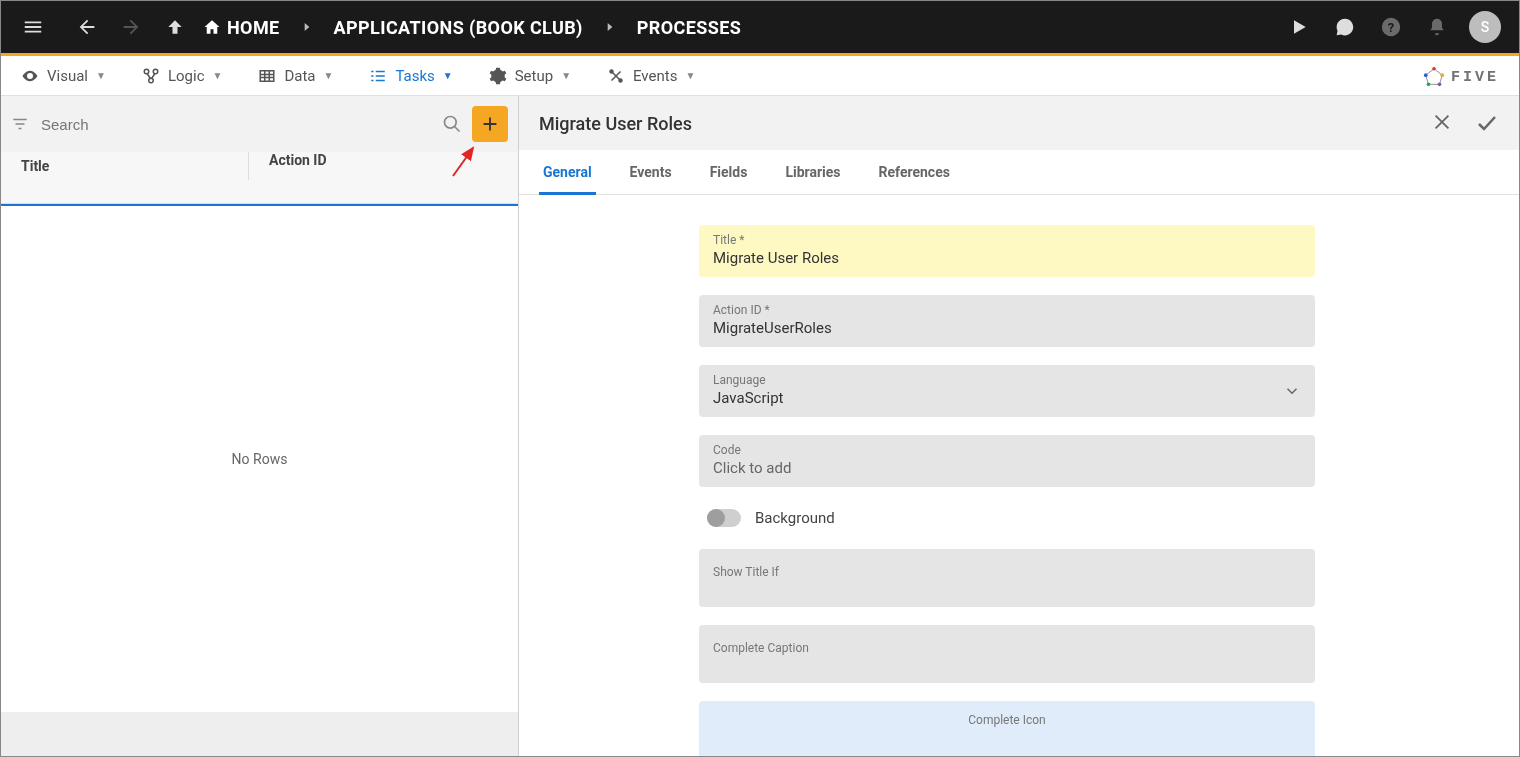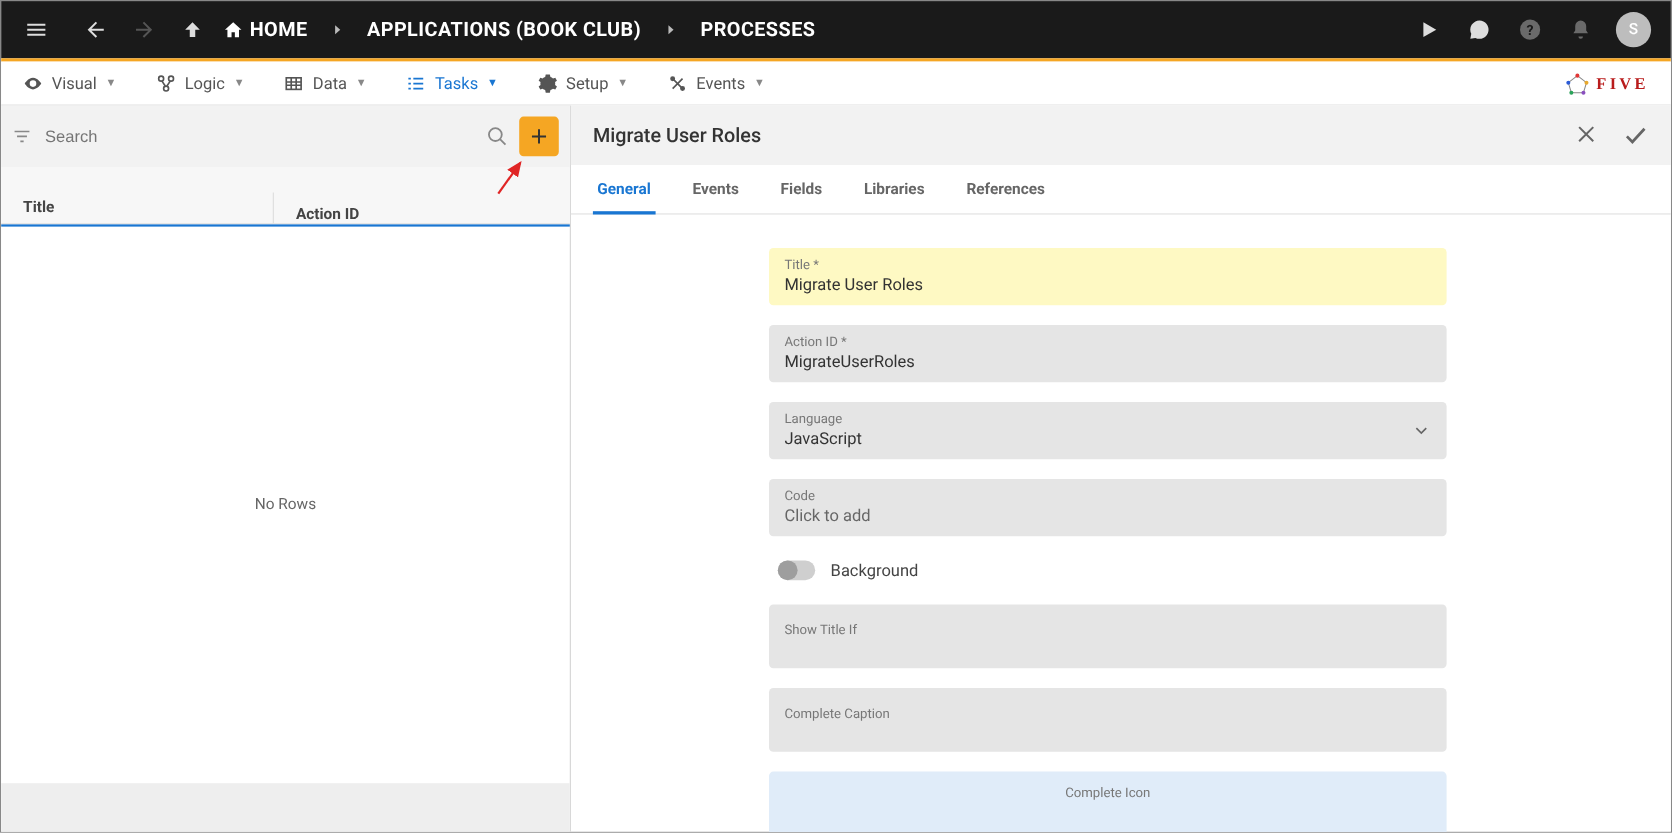--- a/index.html
+++ b/index.html
@@ -19,37 +19,37 @@
 .accent-line { height: 3px; background: #f5a623; }
 
 
 .tabs-row { height: 40px; border-bottom: 1px solid #e0e0e0; display: flex; align-items: center; padding: 12px 20px; gap: 36px; position: relative; background: #fff; }
 .main-tab { display: flex; align-items: center; gap: 8px; color: #555; font-size: 15px; cursor: pointer; padding: 8px 0; }
 .main-tab.active { color: #1976d2; position: relative; }
 .main-tab.active::after { content: ""; position: absolute; bottom: -8px; left: -2px; right: -2px; height: 3px; background: #1976d2; }
 .main-tab .dropdown-arrow { font-size: 10px; color: #888; }
 .main-tab.active .dropdown-arrow { color: #1976d2; }
 .brand-logo { position: absolute; right: 20px; top: 10px; display: flex; align-items: center; gap: 6px; }
-.brand-logo-text { font-family: Liberation Serif, serif; letter-spacing: 3px; font-size: 15px; font-weight: 900; color: #b91c1c; }
+.brand-logo-text { font-family: Liberation Mono, monospace; letter-spacing: 3px; font-size: 15px; font-weight: 900; color: #737373; }
 
 
 .body-split { display: flex; height: calc(757px - 52px - 3px - 40px); }
 .left-panel { width: 518px; border-right: 1px solid #d0d0d0; background: #fff; display: flex; flex-direction: column; }
 .right-panel { flex: 1; background: #fff; display: flex; flex-direction: column; position: relative; }
 
 
 .search-bar { background: #f2f2f2; padding: 10px 10px; display: flex; align-items: center; gap: 6px; position: relative; }
 .search-filter-icon { color: #888; width: 20px; text-align: center; }
 .search-input { flex: 1; background: transparent; border: none; font-size: 15px; color: #6d28d9; padding: 6px 4px; outline: none; }
 .search-icon { color: #888; width: 24px; text-align: center; }
 .add-btn { width: 36px; height: 36px; background: #f5a623; border-radius: 4px; display: flex; align-items: center; justify-content: center; color: #333; font-size: 22px; cursor: pointer; }
 .arrow-annotation { position: absolute; top: 46px; left: 448px; pointer-events: none; }
 
 
-.table-head { display: flex; background: #f7f7f7; border-bottom: 1px solid #ddd; height: 52px; align-items: flex-end; }
+.table-head { display: flex; background: #f7f7f7; border-bottom: 1px solid #ddd; height: 52px; align-items: flex-start; }
 .th { font-weight: 700; color: #444; padding: 0 20px; }
 .th-title { width: 248px; border-right: 1px solid #ddd; height: 28px; display: flex; align-items: center; }
 .th-action { flex: 1; }
 .table-underline { height: 2px; background: #1976d2; }
 .no-rows { flex: 1; display: flex; align-items: center; justify-content: center; color: #666; font-size: 14px; }
 .left-footer { height: 46px; background: #eee; }
 
 
 .detail-header { background: #f2f2f2; height: 54px; display: flex; align-items: center; padding: 0 20px; }
 .detail-title { font-size: 18px; font-weight: 500; color: #333; flex: 1; }

